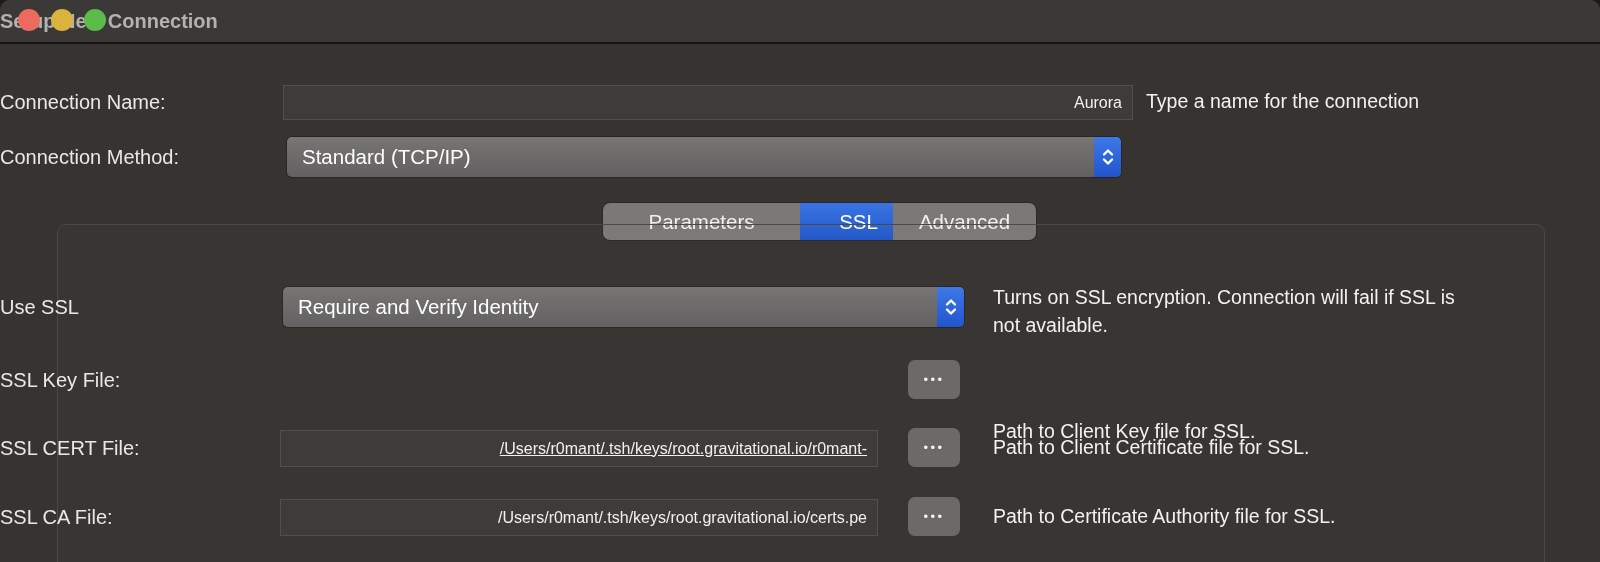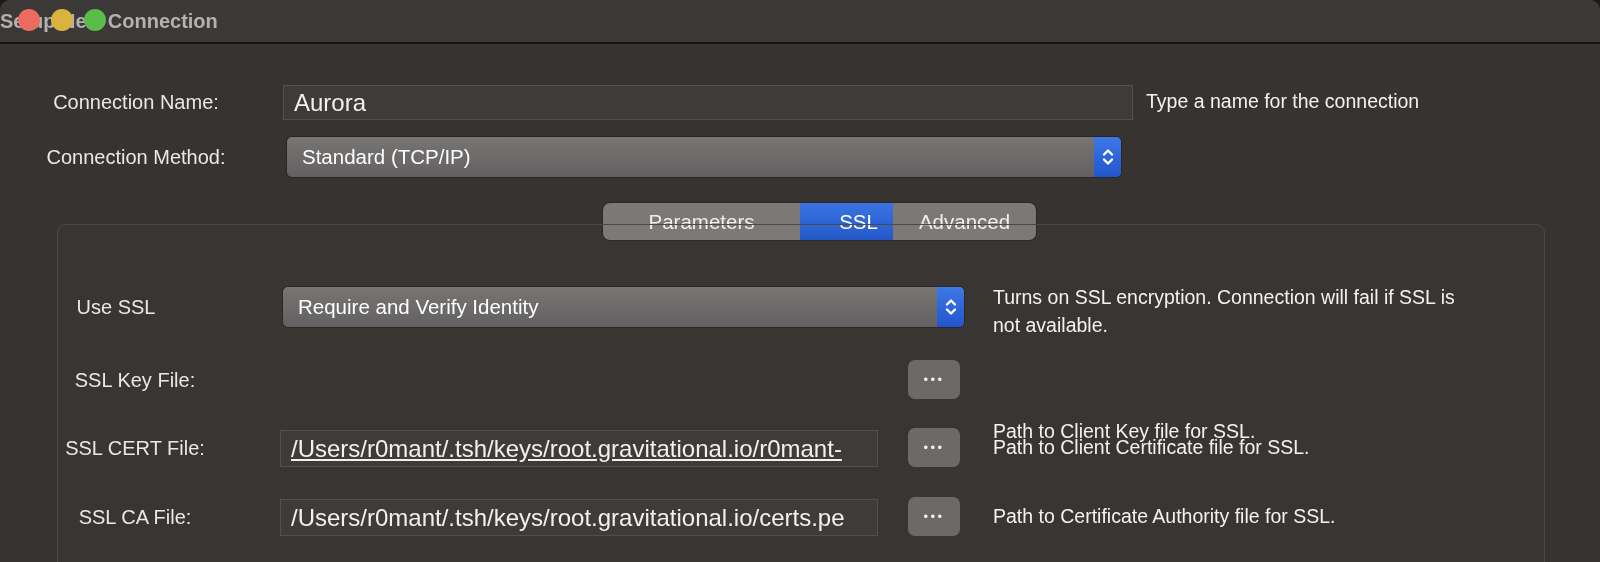--- a/index.html
+++ b/index.html
@@ -20,30 +20,30 @@
     width:100%; text-align:left; line-height:43px;
     font-size:20px; color:#b4b2b0; font-weight:700;
   }
   .traffic { position:absolute; top:9px; width:22px; height:22px; border-radius:50%; }
   .traffic.red    { left:18px; }
   .traffic.yellow { left:51px; }
   .traffic.green  { left:84px; }
 
   
   .flabel {
-    position:absolute; text-align:center;
+    position:absolute; text-align:left;
     font-size:20px; color:#eae8e6;
   }
   .hint { position:absolute; font-size:19.5px; color:#f4f2f0; }
 
   .text-input {
     position:absolute; background:#3e3b39; border:1px solid #53519f;
-    border:1px solid #534f4c; color:#f3f1ef; font-size:24px;
+    border:1px solid #534f4c; color:#f3f1ef; font-size:16px;
     font-family:"Liberation Sans","DejaVu Sans",sans-serif;
-    padding:8px 10px; white-space:nowrap; overflow:hidden; outline:none;
+    padding:8px 10px; white-space:nowrap; overflow:hidden; outline:none;text-align:right;
   }
 
   .dropdown {
     position:absolute; border-radius:5px;
     background:linear-gradient(#777573,#62605e);
     background:linear-gradient(#787674,#626060);
     box-shadow:0 0 0 1px rgba(0,0,0,.25);
     cursor:default;
   }
   .dropdown .dd-text {

